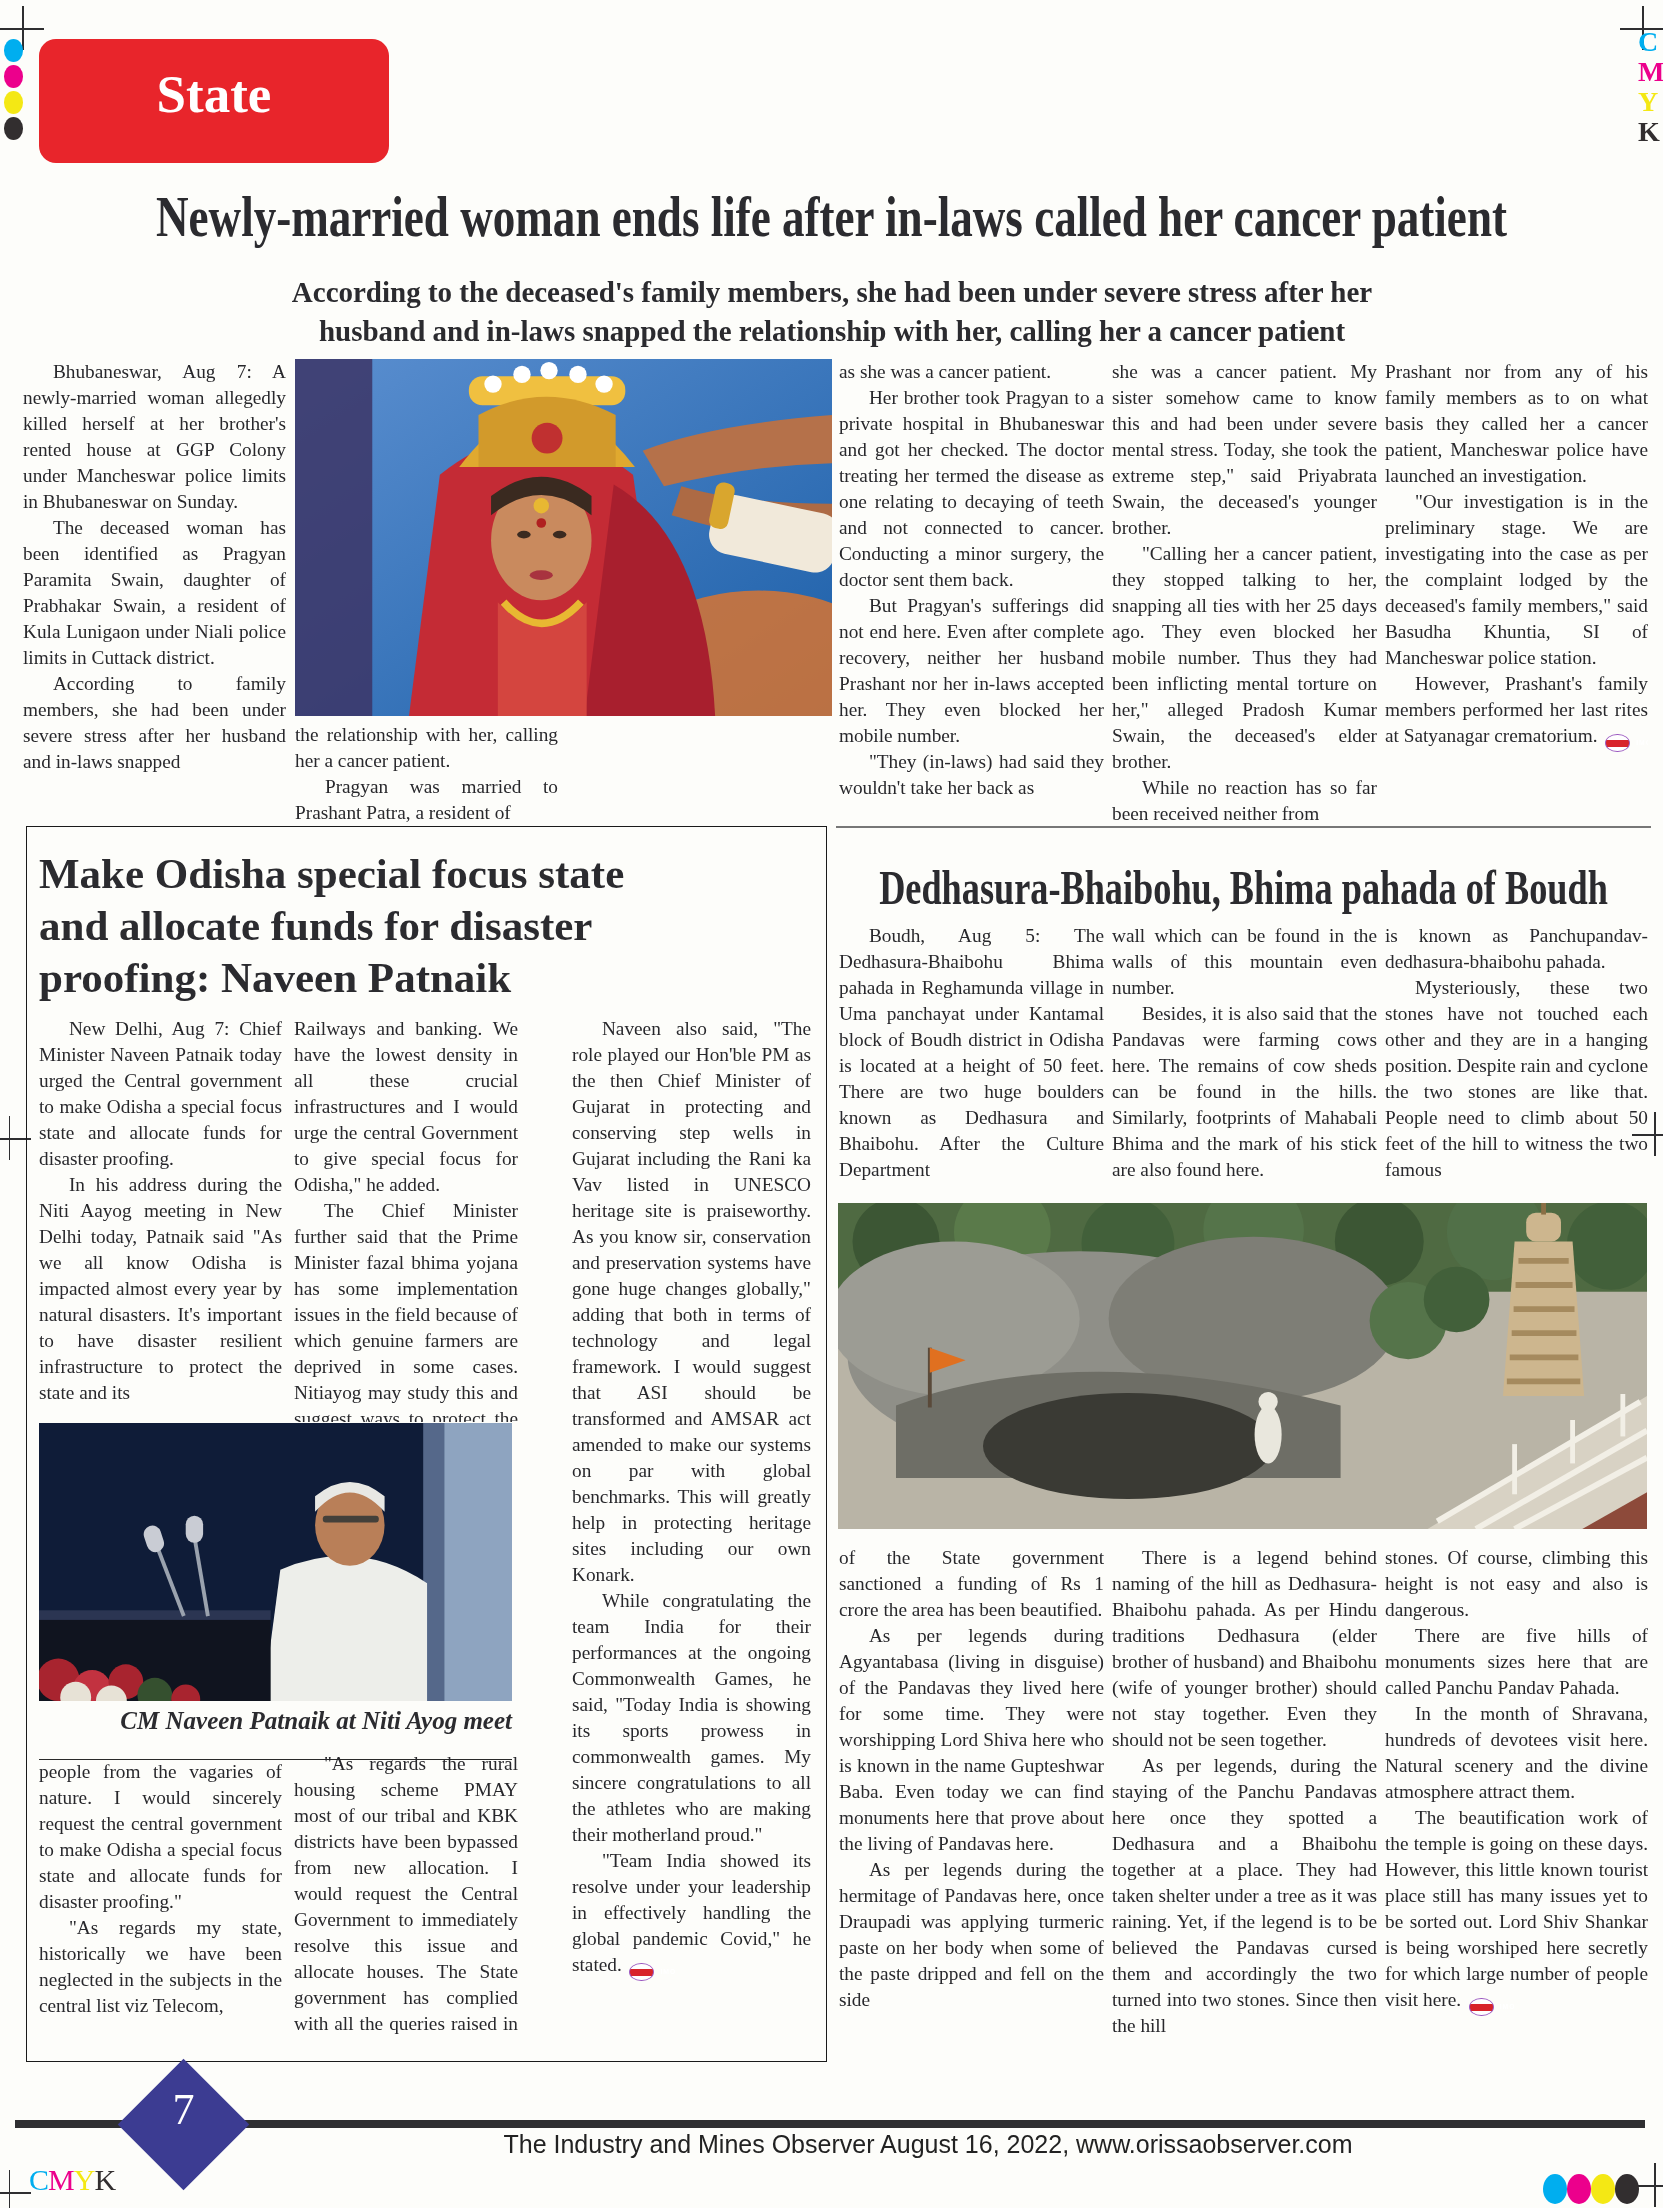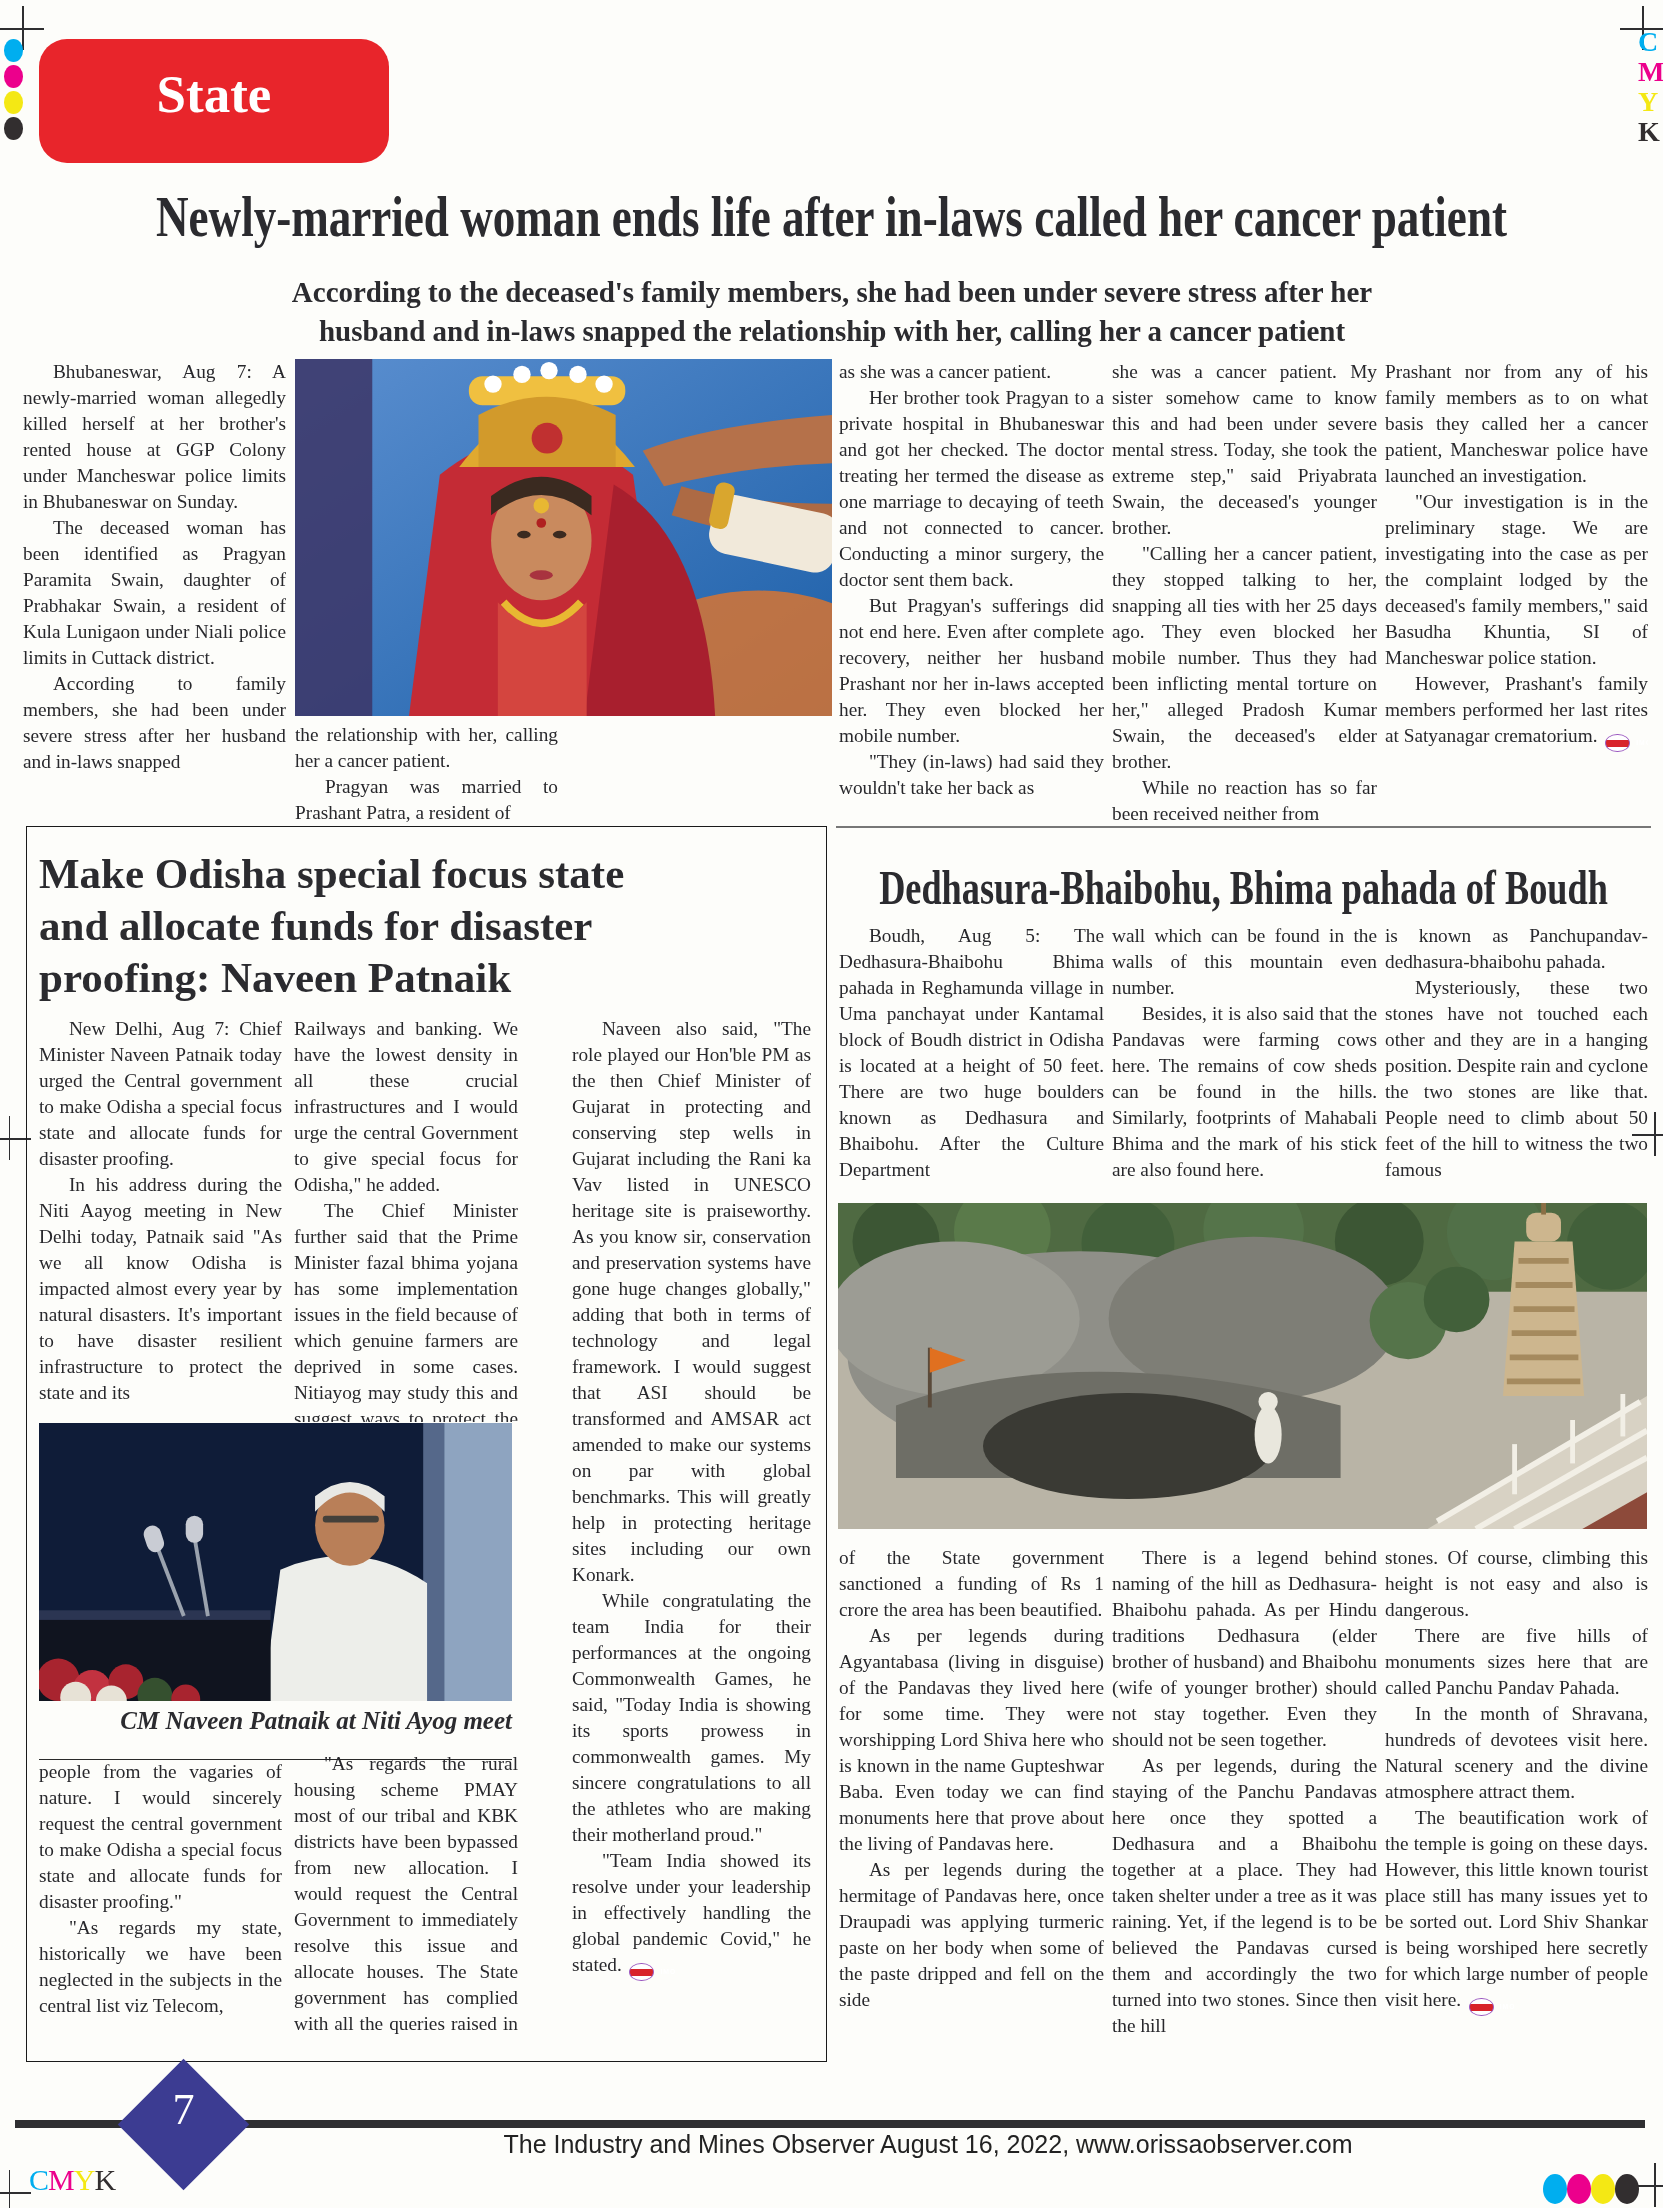--- a/index.html
+++ b/index.html
@@ -13,21 +13,21 @@
   .reg-cross::after{content:'';position:absolute;top:0;bottom:0;left:50%;width:1.9px;background:#2e2e30;}
   .dot{border-radius:50%;}
   .dc{background:#00aeef;} .dm{background:#ec008c;} .dy{background:#f4e814;} .dk{background:#322e2f;}
   .tc{color:#00aeef;} .tm{color:#ec008c;} .ty{color:#f4e814;} .tk{color:#322e2f;}
   .dotcol{left:3.9px;top:39px;}
   .dotcol .dot{width:19.3px;height:23px;margin-bottom:2.9px;}
   .cmyk-right{left:1638px;top:27px;font-weight:bold;font-size:28px;line-height:30px;}
   .cmyk-word{left:29px;top:2165px;font-size:30px;line-height:30px;letter-spacing:-1px;}
 
   
-  .badge{left:39px;top:39px;width:350px;height:124px;background:#e8252b;border-radius:28px;
+  .badge{left:39px;top:39px;width:350px;height:124px;background:#e8252b;border-radius:17px;
          display:flex;align-items:center;justify-content:center;}
   .badge span{color:#fff;font-size:53px;font-weight:bold;padding-bottom:13.5px;}
 
   
   .headline{position:absolute;font-weight:bold;color:#2b2b2f;white-space:nowrap;text-align:center;}
   .h1{left:19.3px;top:185px;width:1625px;font-size:46px;transform:scale(0.98,1.22);transform-origin:50% 0;}
   .h3{left:838px;top:859px;width:811px;font-size:39px;transform:scale(0.93,1.25);transform-origin:50% 0;}
   .h2{position:absolute;left:39px;top:848px;width:774px;text-align:left;font-weight:bold;
       font-size:43px;line-height:52px;color:#2b2b2f;}
   .subhead{position:absolute;left:39px;top:273px;width:1586px;text-align:center;font-weight:bold;
@@ -140,21 +140,21 @@
       <path d="M216 252 Q 255 296 296 252" stroke="#e8b832" stroke-width="8" fill="none"></path>
     </svg>
   </div>
 
   <div class="bodycol cont" style="left:295px;top:722px;width:263px;height:112px;">
       <p class="para">the relationship with her, calling her a cancer patient.</p>
       <p class="para">Pragyan was married to Prashant Patra, a resident of</p>
     </div>
   <div class="bodycol cont" style="left:839px;top:359px;width:265px;height:475px;">
       <p class="para">as she was a cancer patient.</p>
-      <p class="para">Her brother took Pragyan to a private hospital in Bhubaneswar and got her checked. The doctor treating her termed the disease as one marriage to decaying of teeth and not connected to cancer. Conducting a minor surgery, the doctor sent them back.</p>
+      <p class="para">Her brother took Pragyan to a private hospital in Bhubaneswar and got her checked. The doctor treating her termed the disease as one relating to decaying of teeth and not connected to cancer. Conducting a minor surgery, the doctor sent them back.</p>
       <p class="para">But Pragyan's sufferings did not end here. Even after complete recovery, neither her husband Prashant nor her in-laws accepted her. They even blocked her mobile number.</p>
       <p class="para">"They (in-laws) had said they wouldn't take her back as</p>
     </div>
   <div class="bodycol cont" style="left:1112px;top:359px;width:265px;height:475px;">
       <p class="para">she was a cancer patient. My sister somehow came to know this and had been under severe mental stress. Today, she took the extreme step," said Priyabrata Swain, the deceased's younger brother.</p>
       <p class="para">"Calling her a cancer patient, they stopped talking to her, snapping all ties with her 25 days ago. They even blocked her mobile number. Thus they had been inflicting mental torture on her," alleged Pradosh Kumar Swain, the deceased's elder brother.</p>
       <p class="para">While no reaction has so far been received neither from</p>
     </div>
   <div class="bodycol cont" style="left:1385px;top:359px;width:263px;height:475px;">
       <p class="para">Prashant nor from any of his family members as to on what basis they called her a cancer patient, Mancheswar police have launched an investigation.</p>

